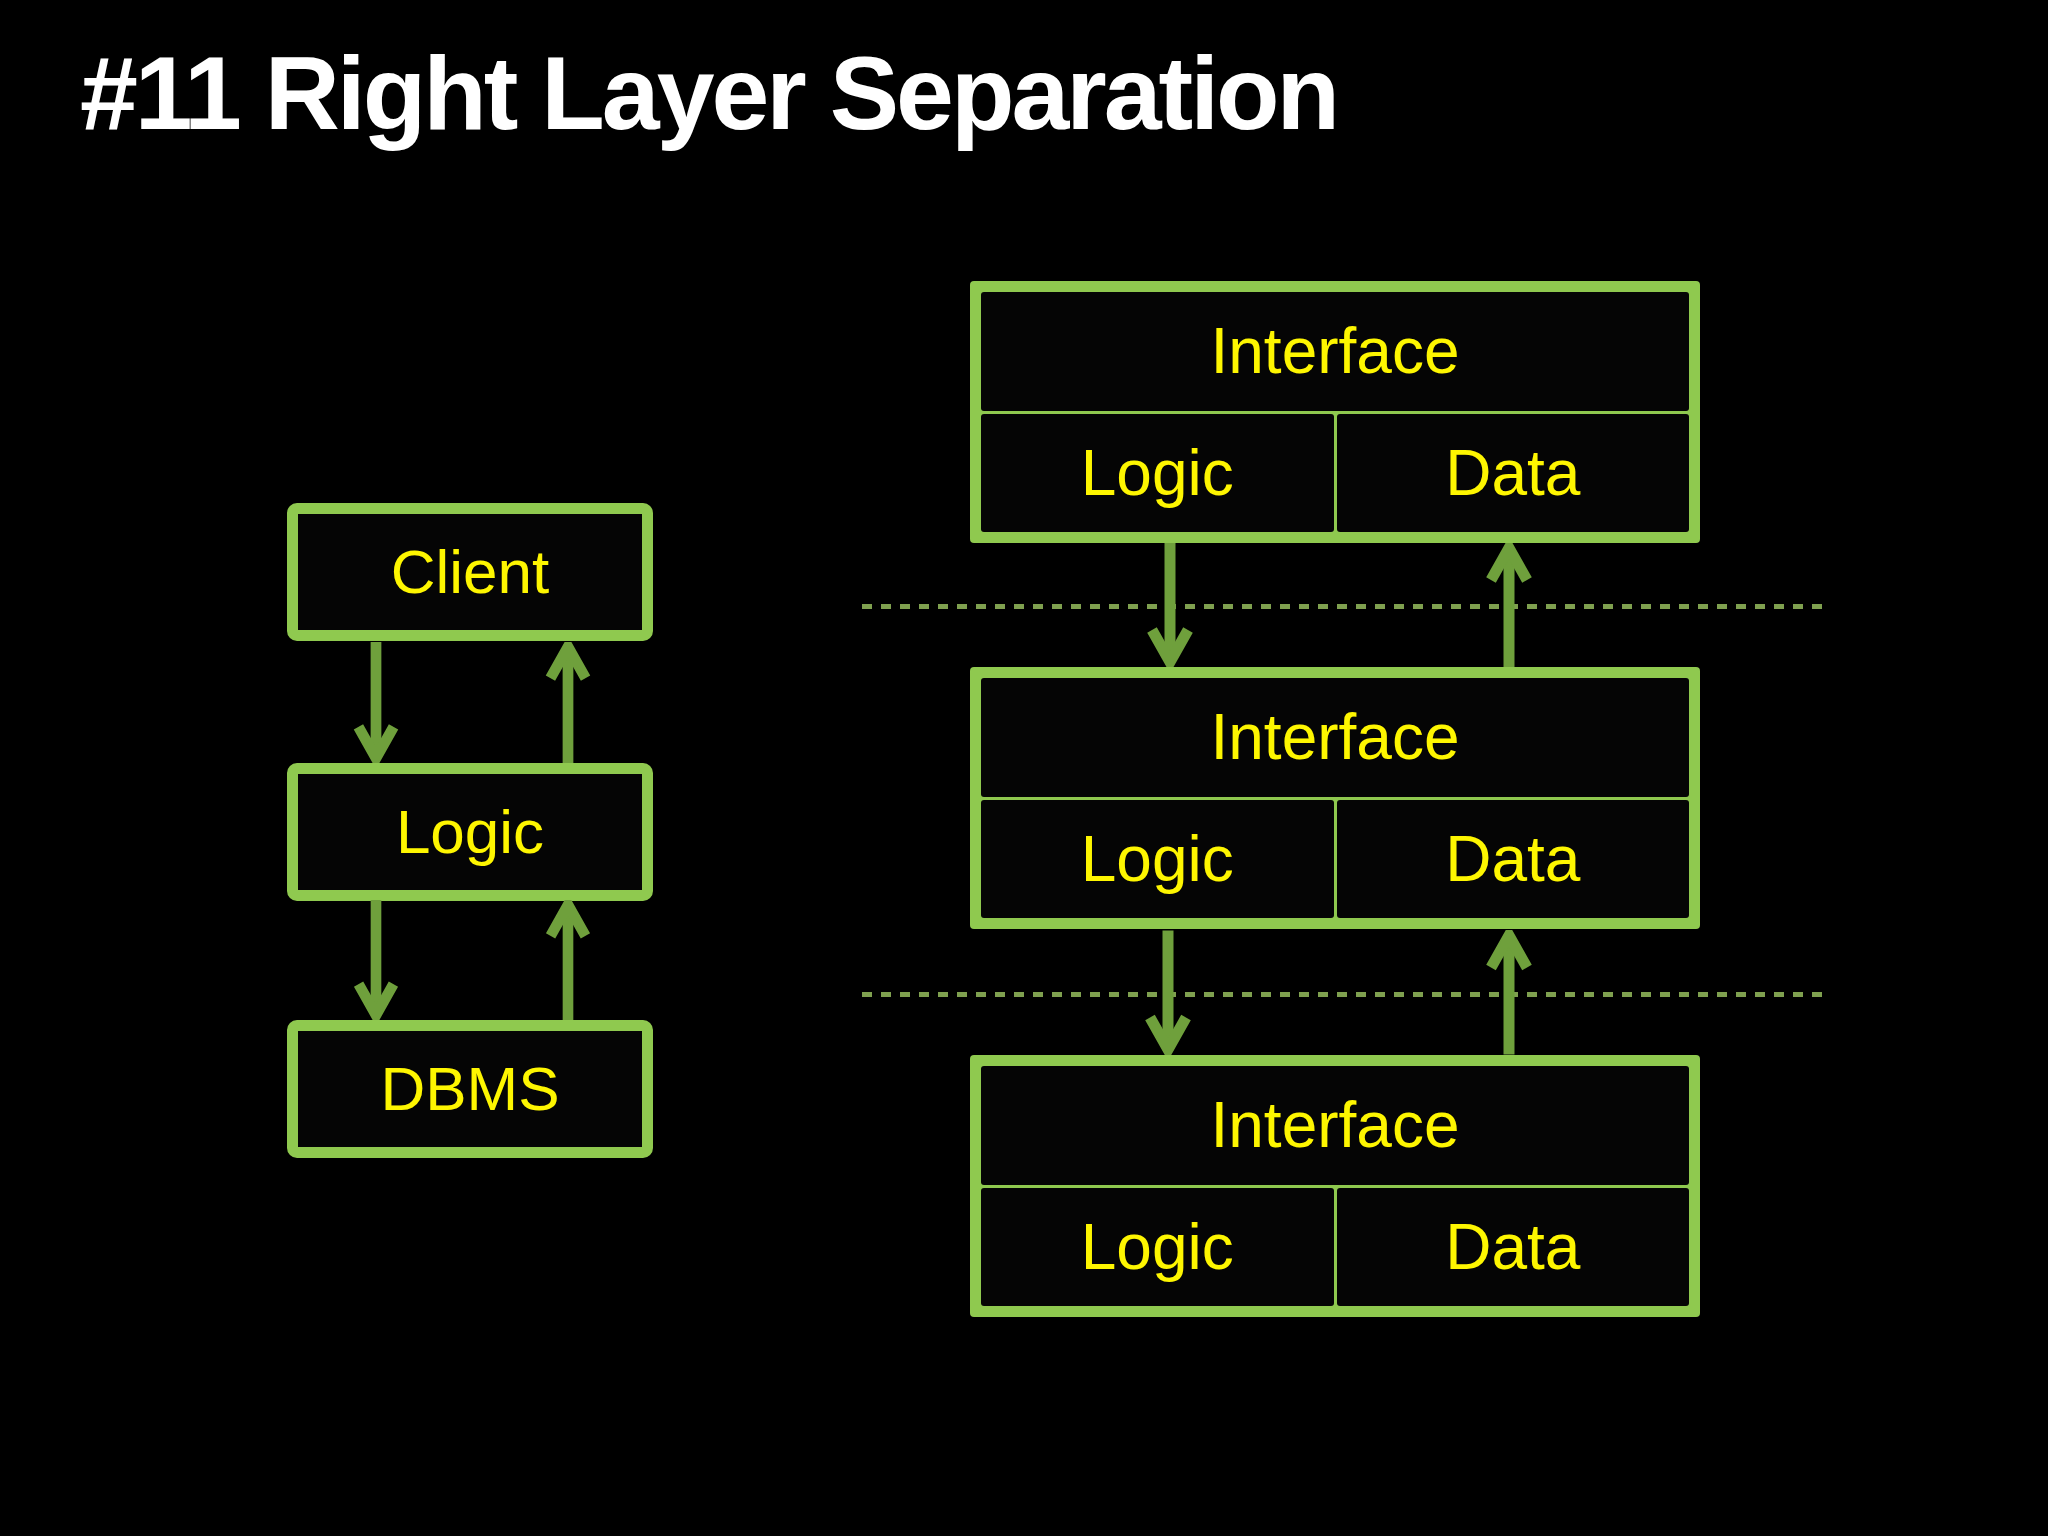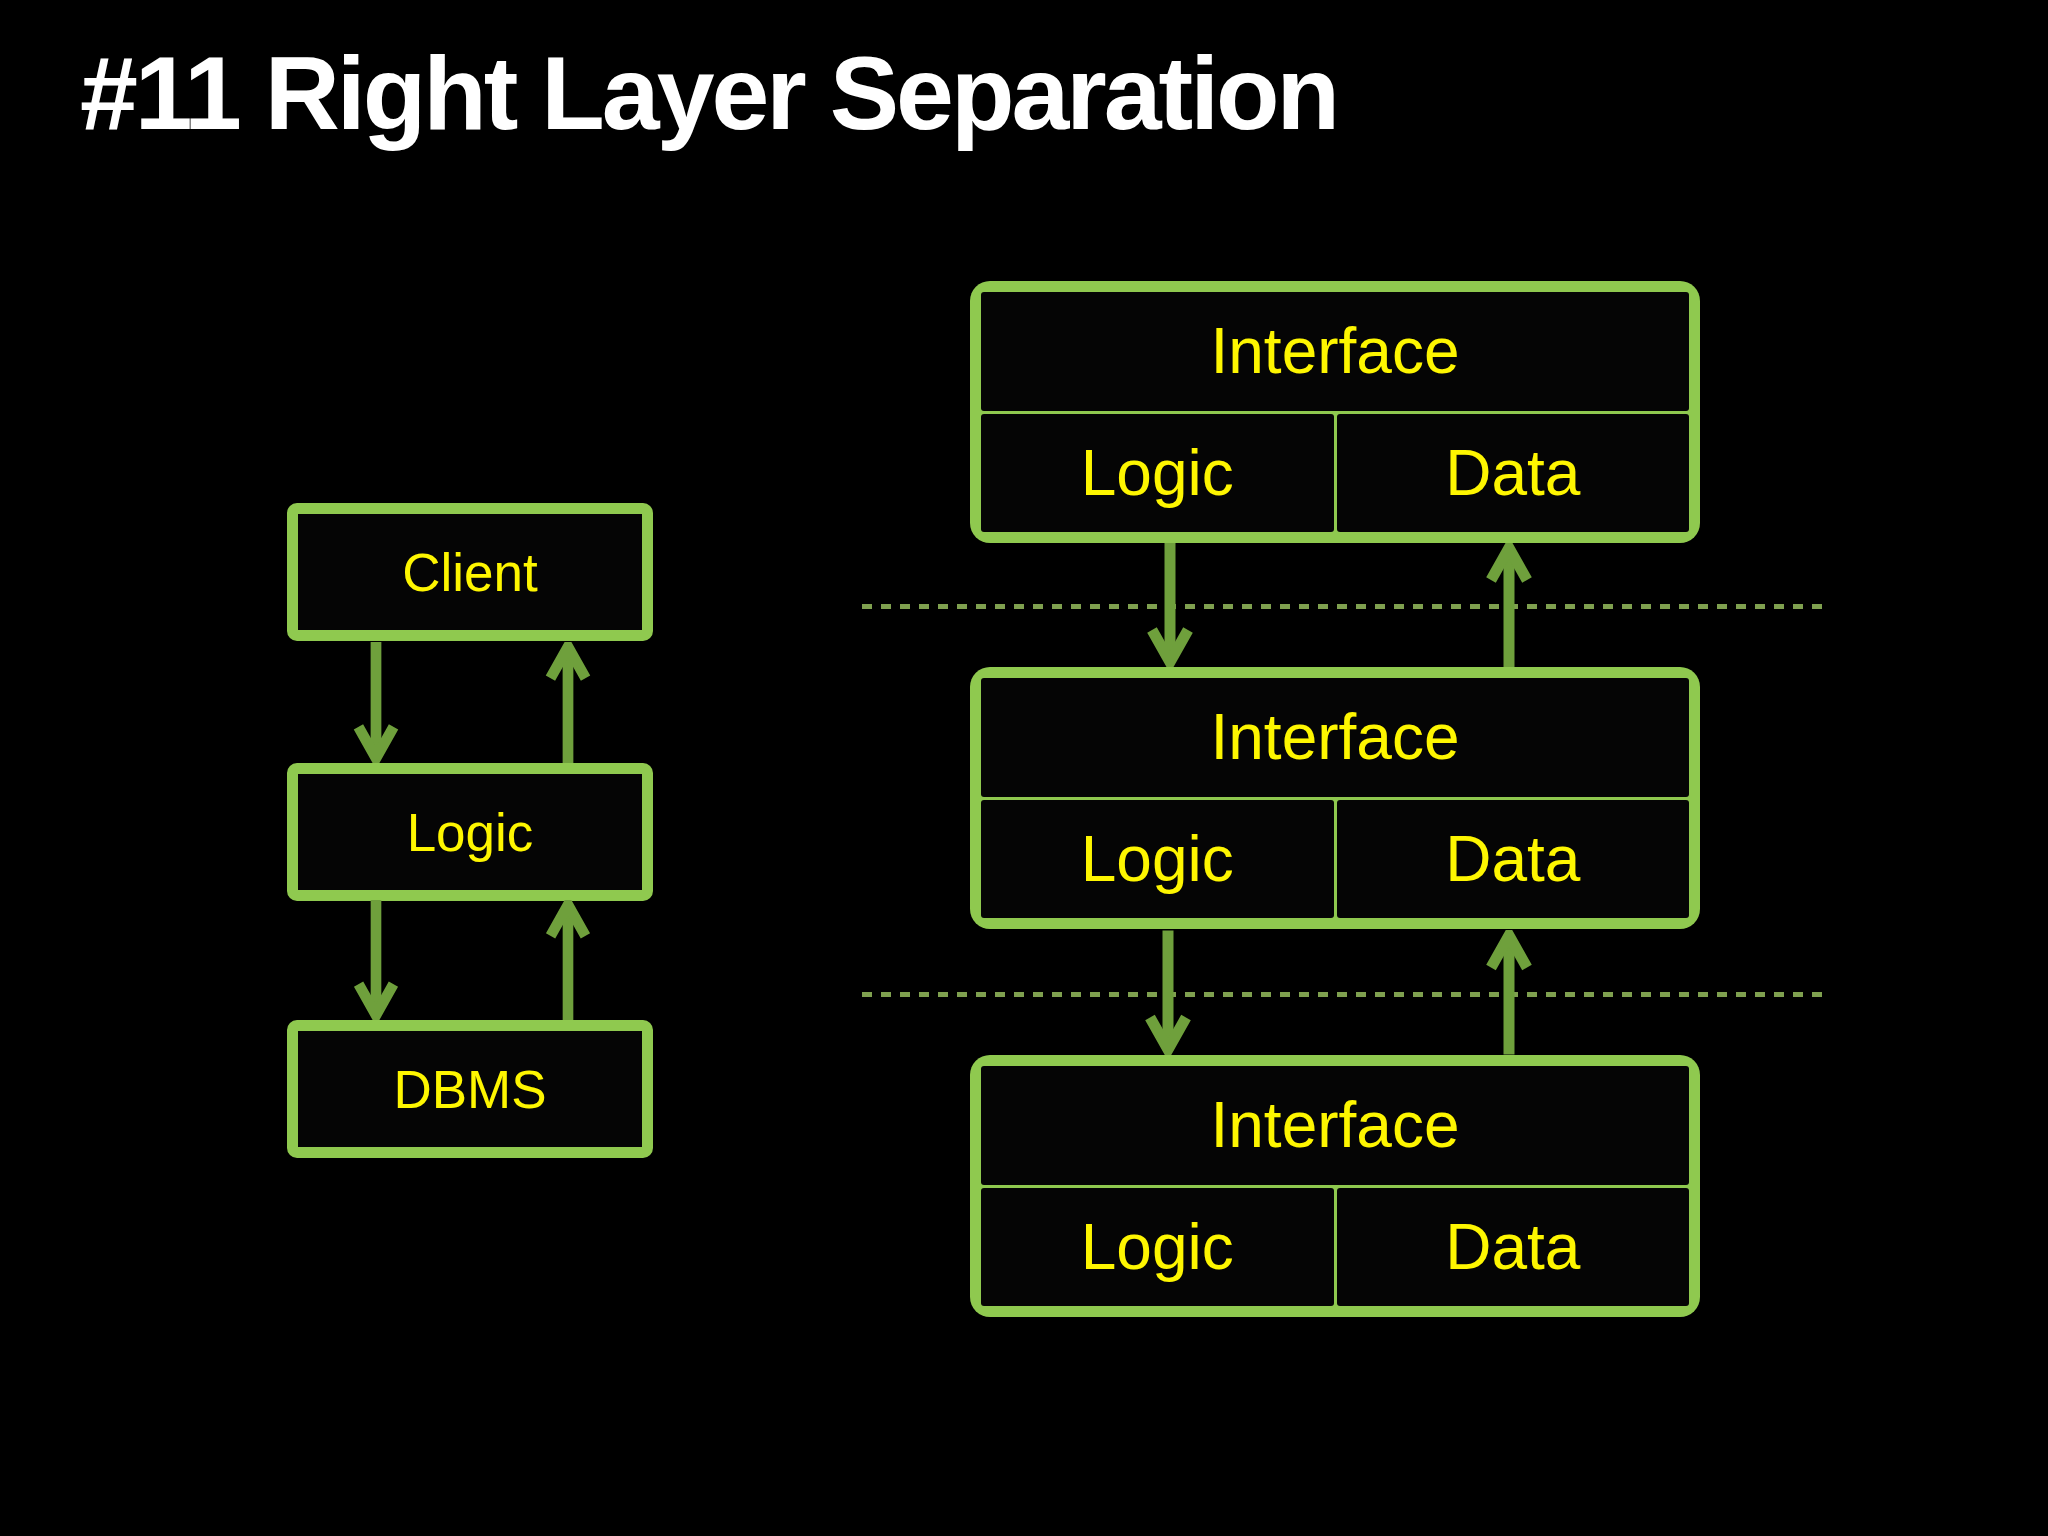--- a/index.html
+++ b/index.html
@@ -40,31 +40,31 @@
     background: var(--box-fill);
     border: 11px solid var(--box-border);
     border-radius: 10px;
     box-sizing: border-box;
     display: flex;
     align-items: center;
     justify-content: center;
   }
   .node span {
     color: var(--label-text);
-    font-size: 53px;
+    font-size: 62px;
     line-height: 1;
   }
   
   .group {
     position: absolute;
     left: 970px;
     width: 730px;
     height: 262px;
     background: var(--box-border);
-    border-radius: 20px;
+    border-radius: 4px;
     padding: 11px;
     box-sizing: border-box;
     display: grid;
     grid-template-rows: 1fr 1fr;
     grid-template-columns: 1fr 1fr;
     gap: 3px;
   }
   .cell {
     background: var(--box-fill);
     border-radius: 3px;

